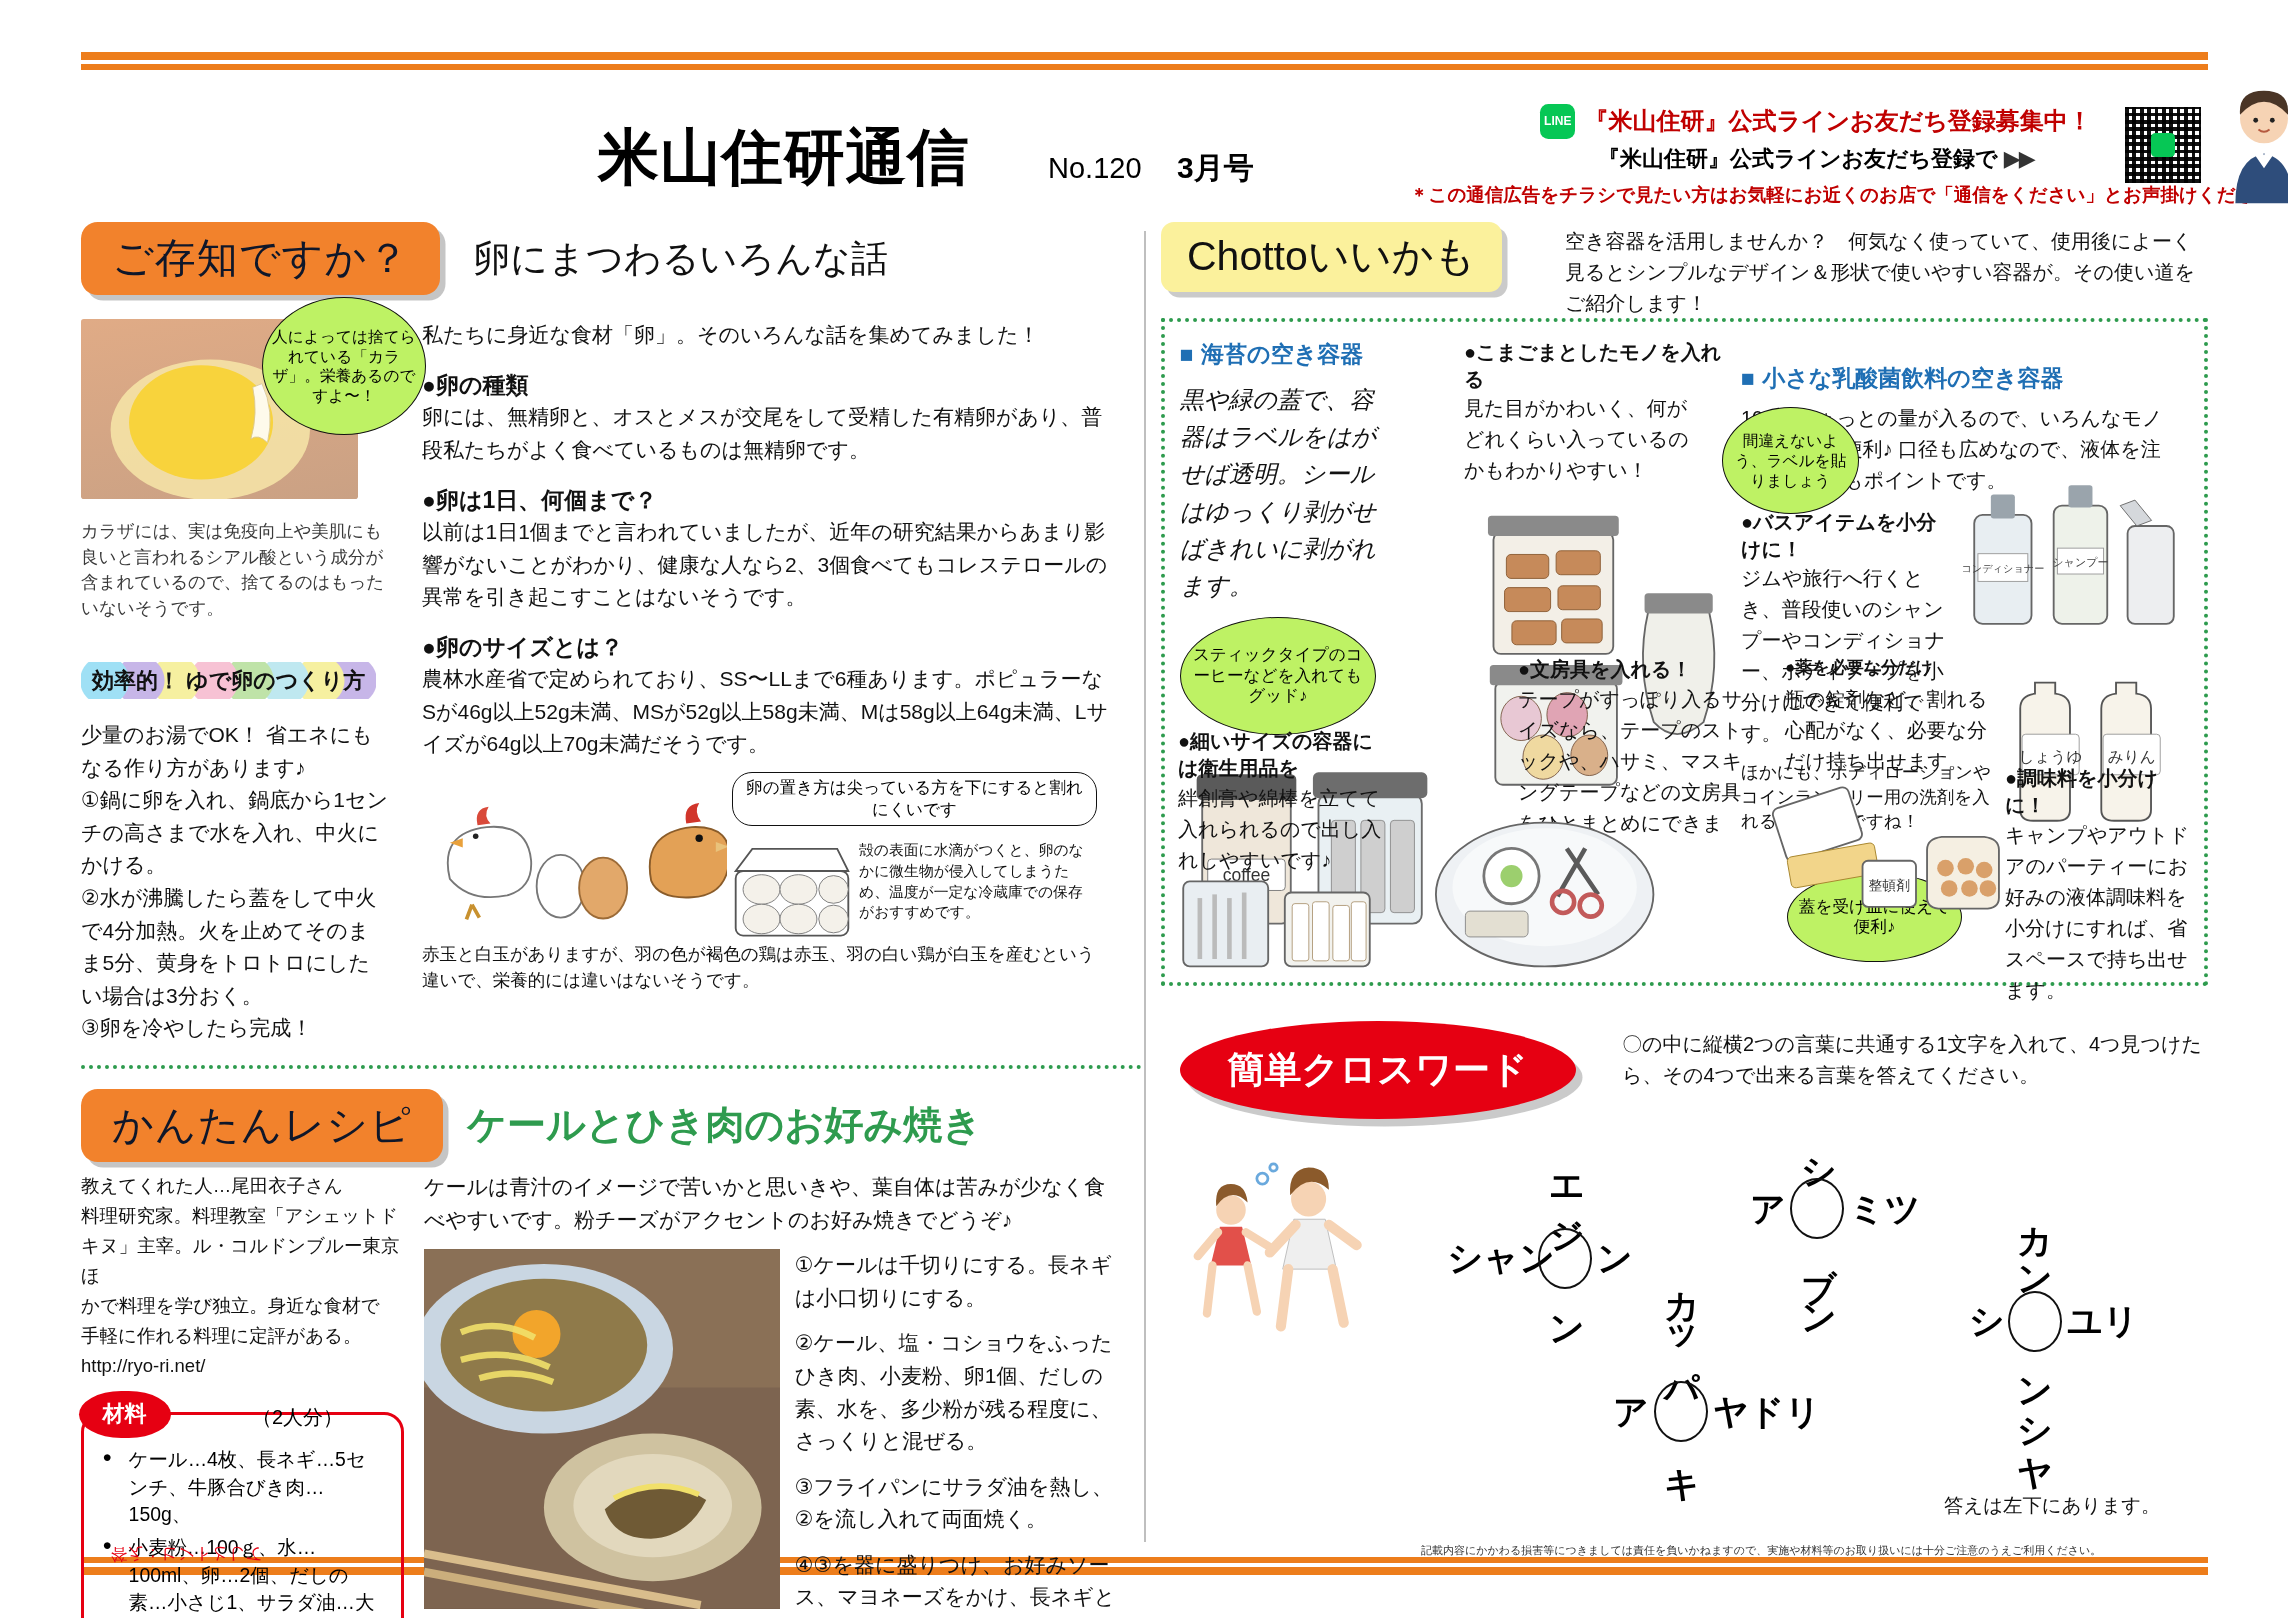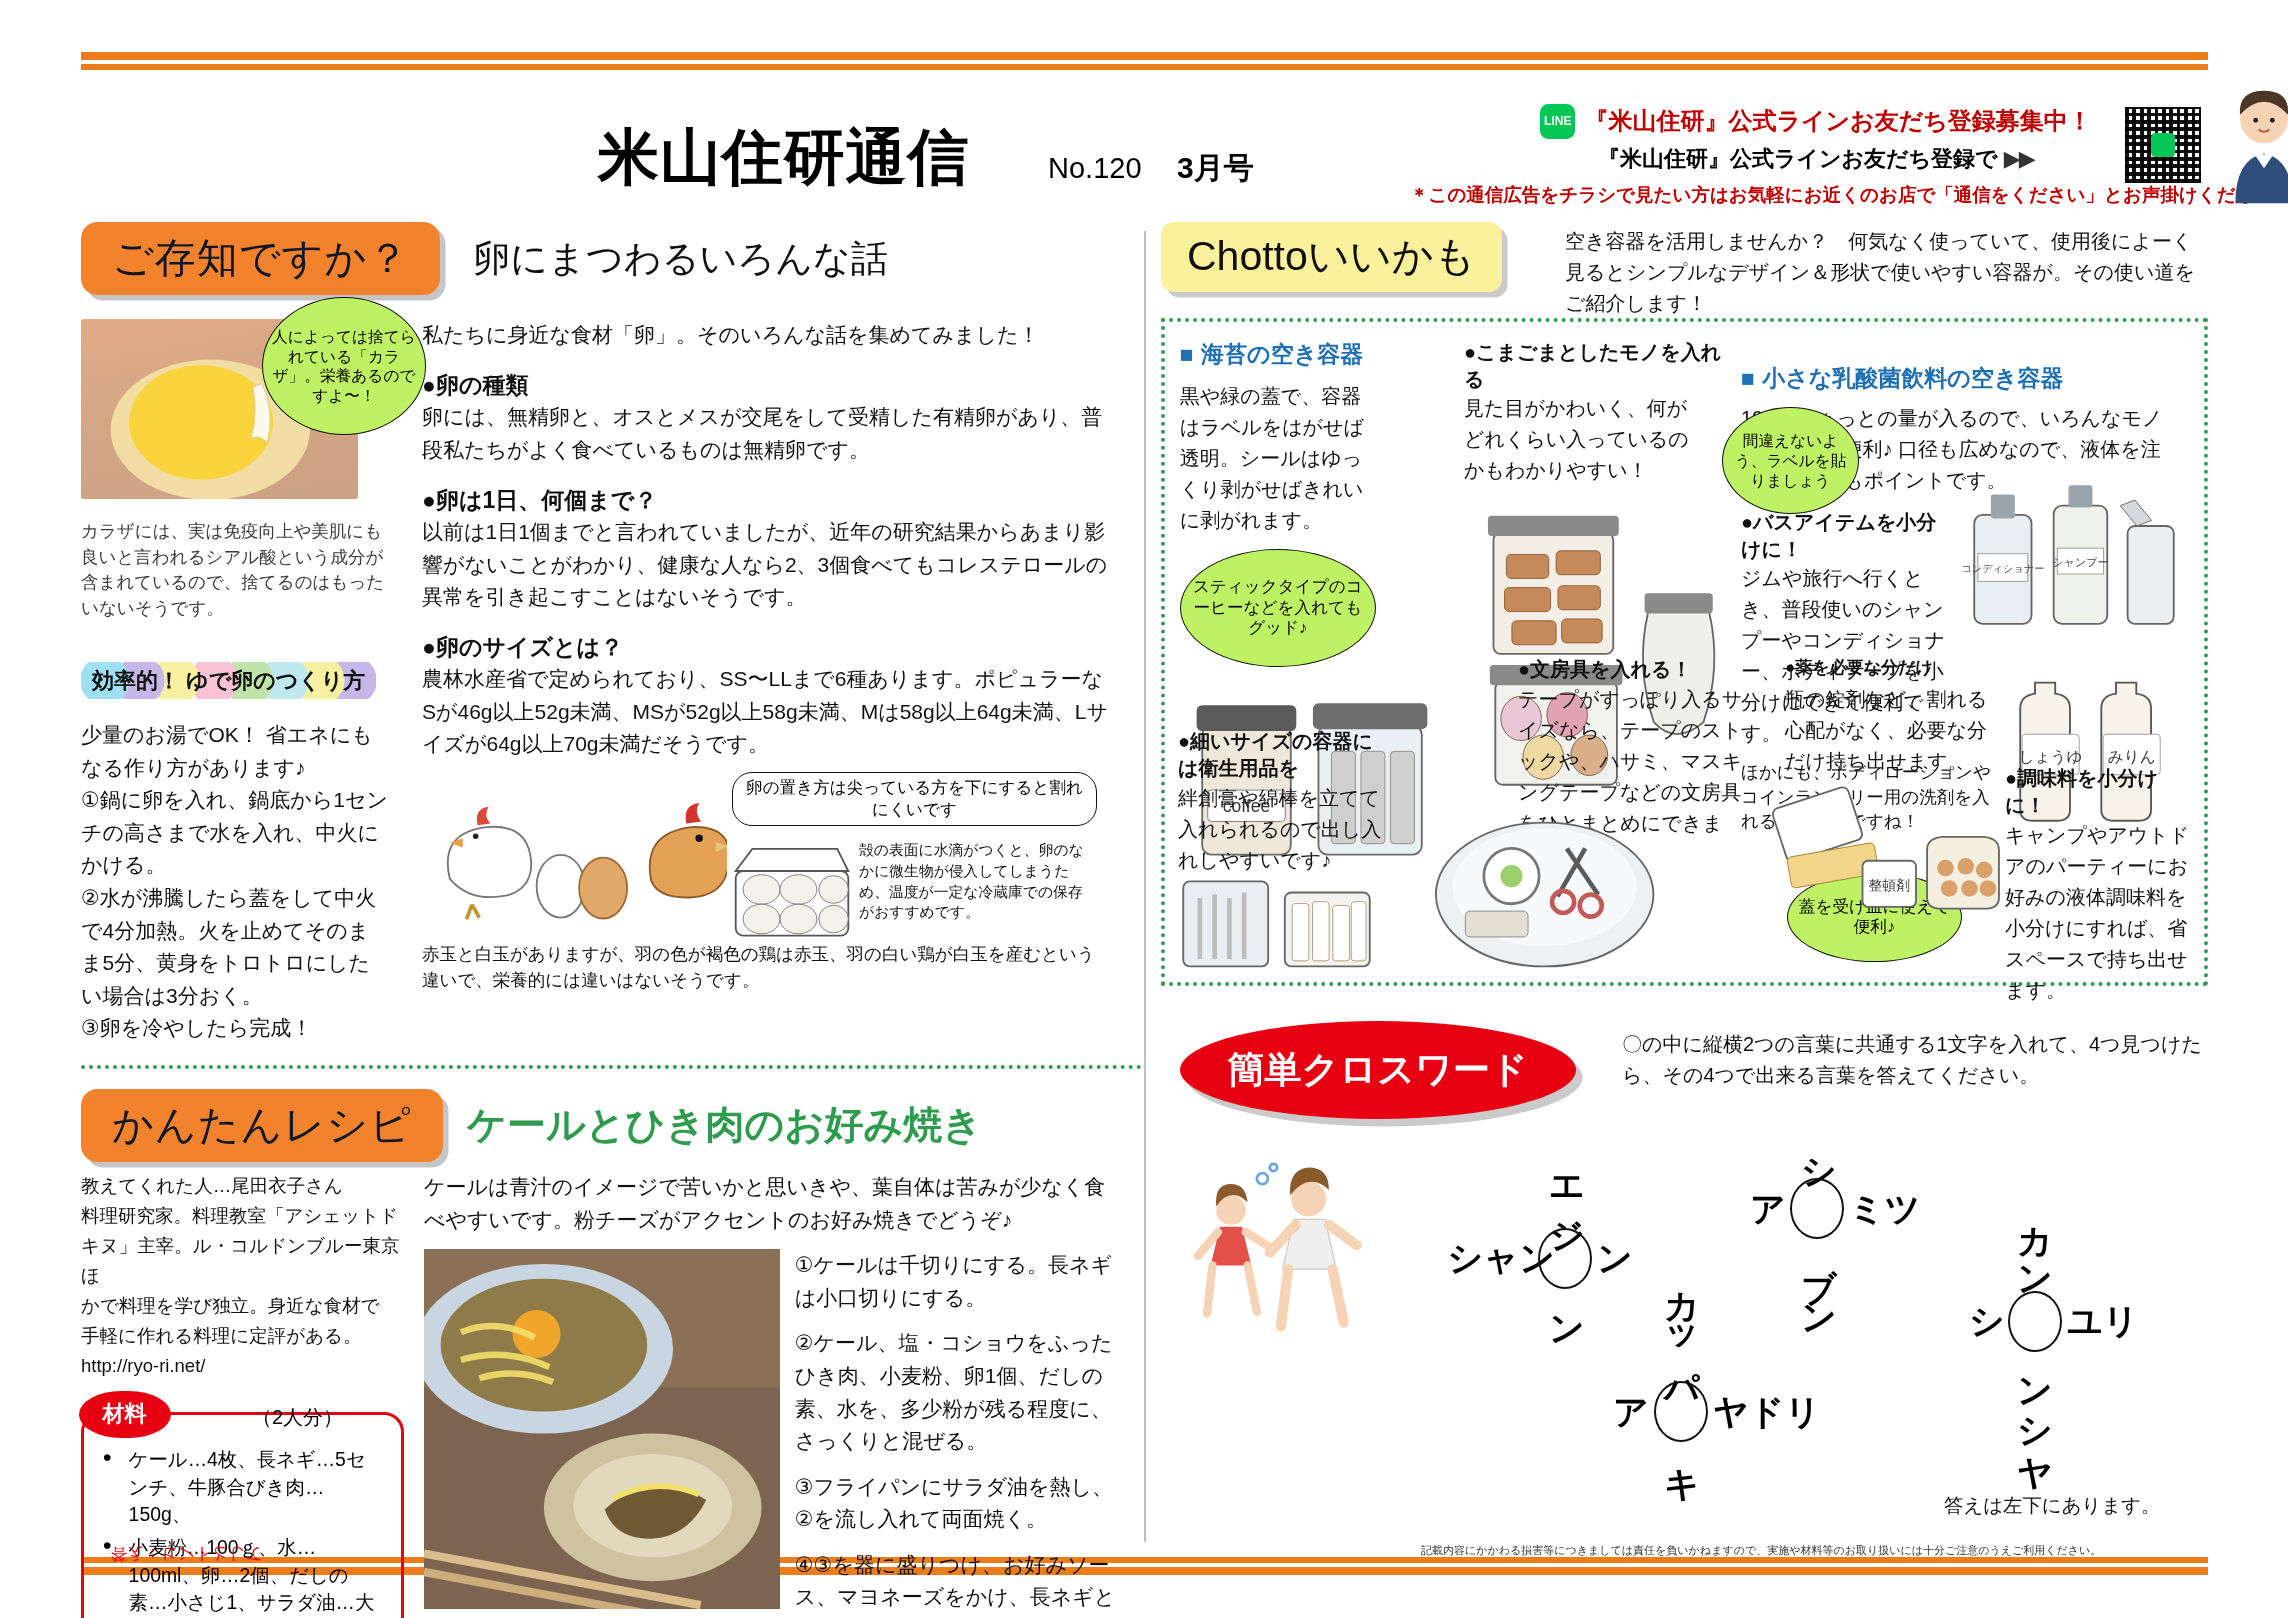--- a/index.html
+++ b/index.html
@@ -329,21 +329,21 @@
       <span class="pill-yellow" style="position:absolute;left:0;top:0;">Chottoいいかも</span>
       <div class="bt" style="position:absolute;left:404px;top:3.7px;width:637px;font-size:20px;">空き容器を活用しませんか？　何気なく使っていて、使用後によーく見るとシンプルなデザイン＆形状で使いやすい容器が。その使い道をご紹介します！</div>
     </div>
 
     <div class="dotted-box" style="position:relative;margin-top:7.4px;width:1047px;height:668px;padding:16.6px 14.8px;">
 
       <div style="display:flex;">
 
         <div style="width:275px;">
           <div class="blue-head">海苔の空き容器</div>
-          <div class="bt" style="margin-top:11px;width:199px;font-size:20px;">黒や緑の蓋で、容器はラベルをはがせば透明。シールはゆっくり剥がせばきれいに剥がれます。</div>
+          <div class="bt" style="margin-top:11px;width:199px;font-size:24px;font-style:italic;">黒や緑の蓋で、容器はラベルをはがせば透明。シールはゆっくり剥がせばきれいに剥がれます。</div>
           <div class="speech" style="margin-top:13px;width:196px;height:118px;font-size:16.6px;">スティックタイプのコーヒーなどを入れてもグッド♪</div>
           <svg style="width:264px;height:203px;margin-top:5.5px" viewBox="0 0 286 220">
             <rect x="24" y="58" width="96" height="140" rx="10" fill="#efe7da" stroke="#6b6b6b" stroke-width="2"></rect>
             <rect x="18" y="36" width="108" height="28" rx="6" fill="#5a5a5a"></rect>
             <rect x="30" y="128" width="84" height="34" rx="4" fill="#fff" stroke="#777"></rect>
             <text x="72" y="152" font-size="19" text-anchor="middle" fill="#333" font-family="Liberation Sans, sans-serif">coffee</text>
             <rect x="150" y="58" width="112" height="140" rx="10" fill="#e9f0f3" stroke="#6b6b6b" stroke-width="2"></rect>
             <rect x="144" y="34" width="124" height="28" rx="6" fill="#6d6d6d"></rect>
             <g fill="#cfcfcf" stroke="#8c8c8c">
               <rect x="164" y="86" width="26" height="100" rx="4"></rect>

